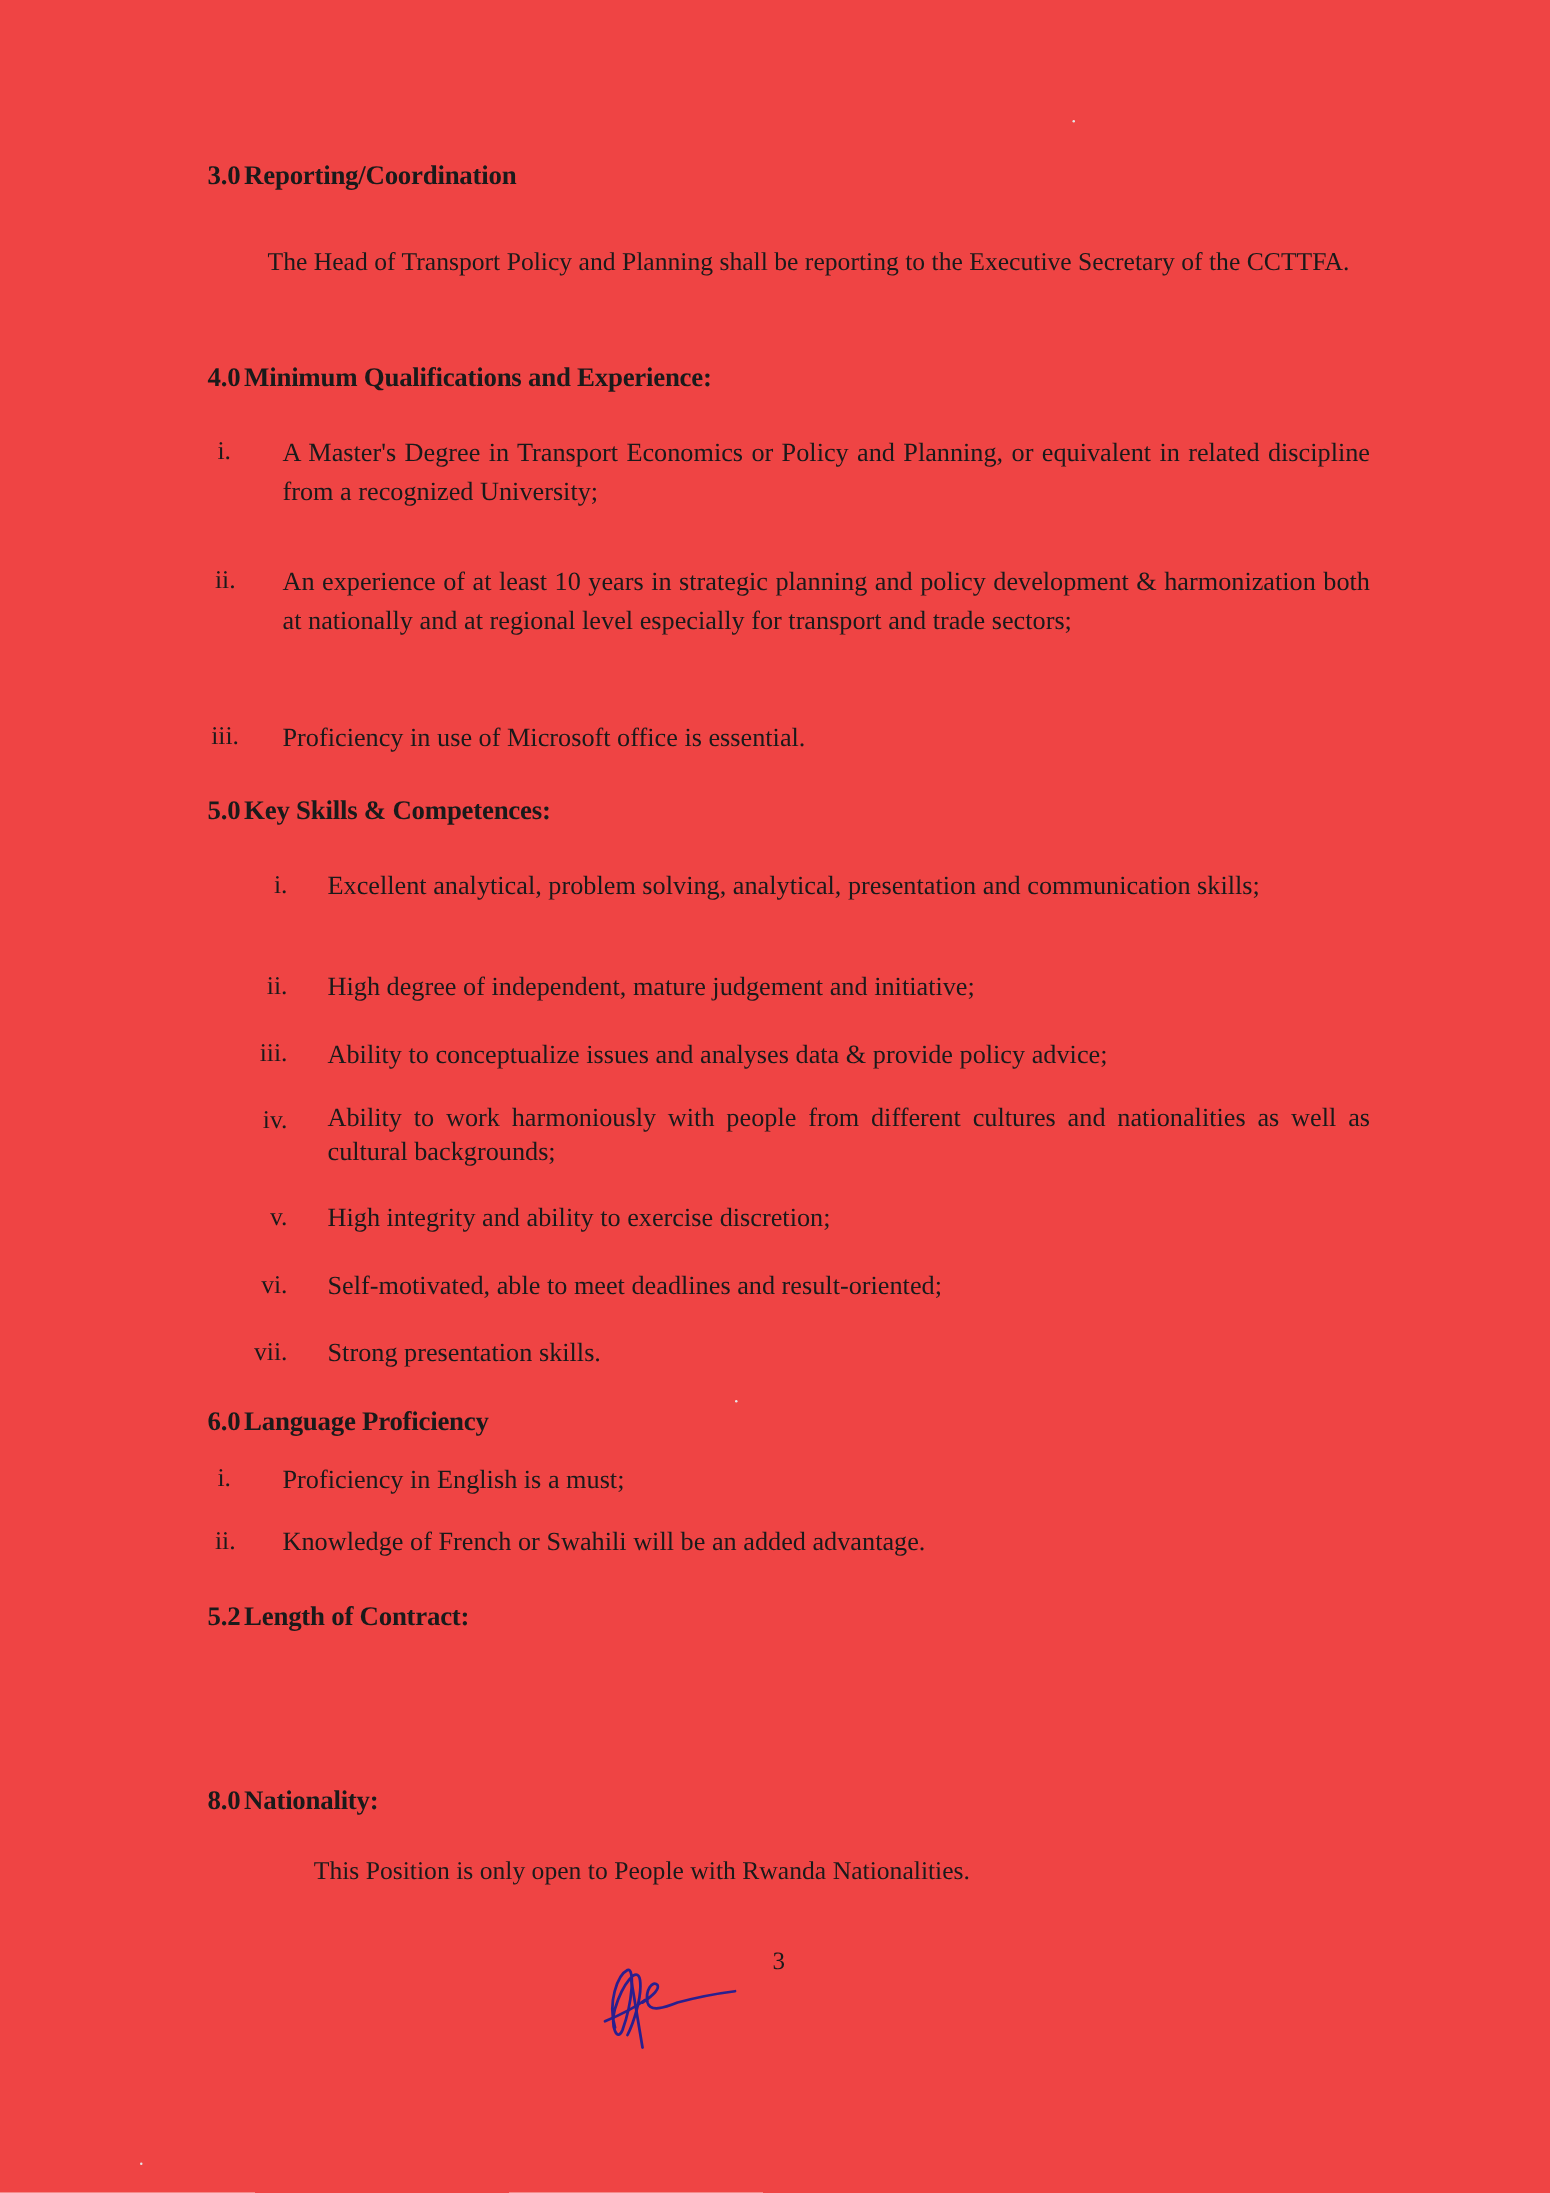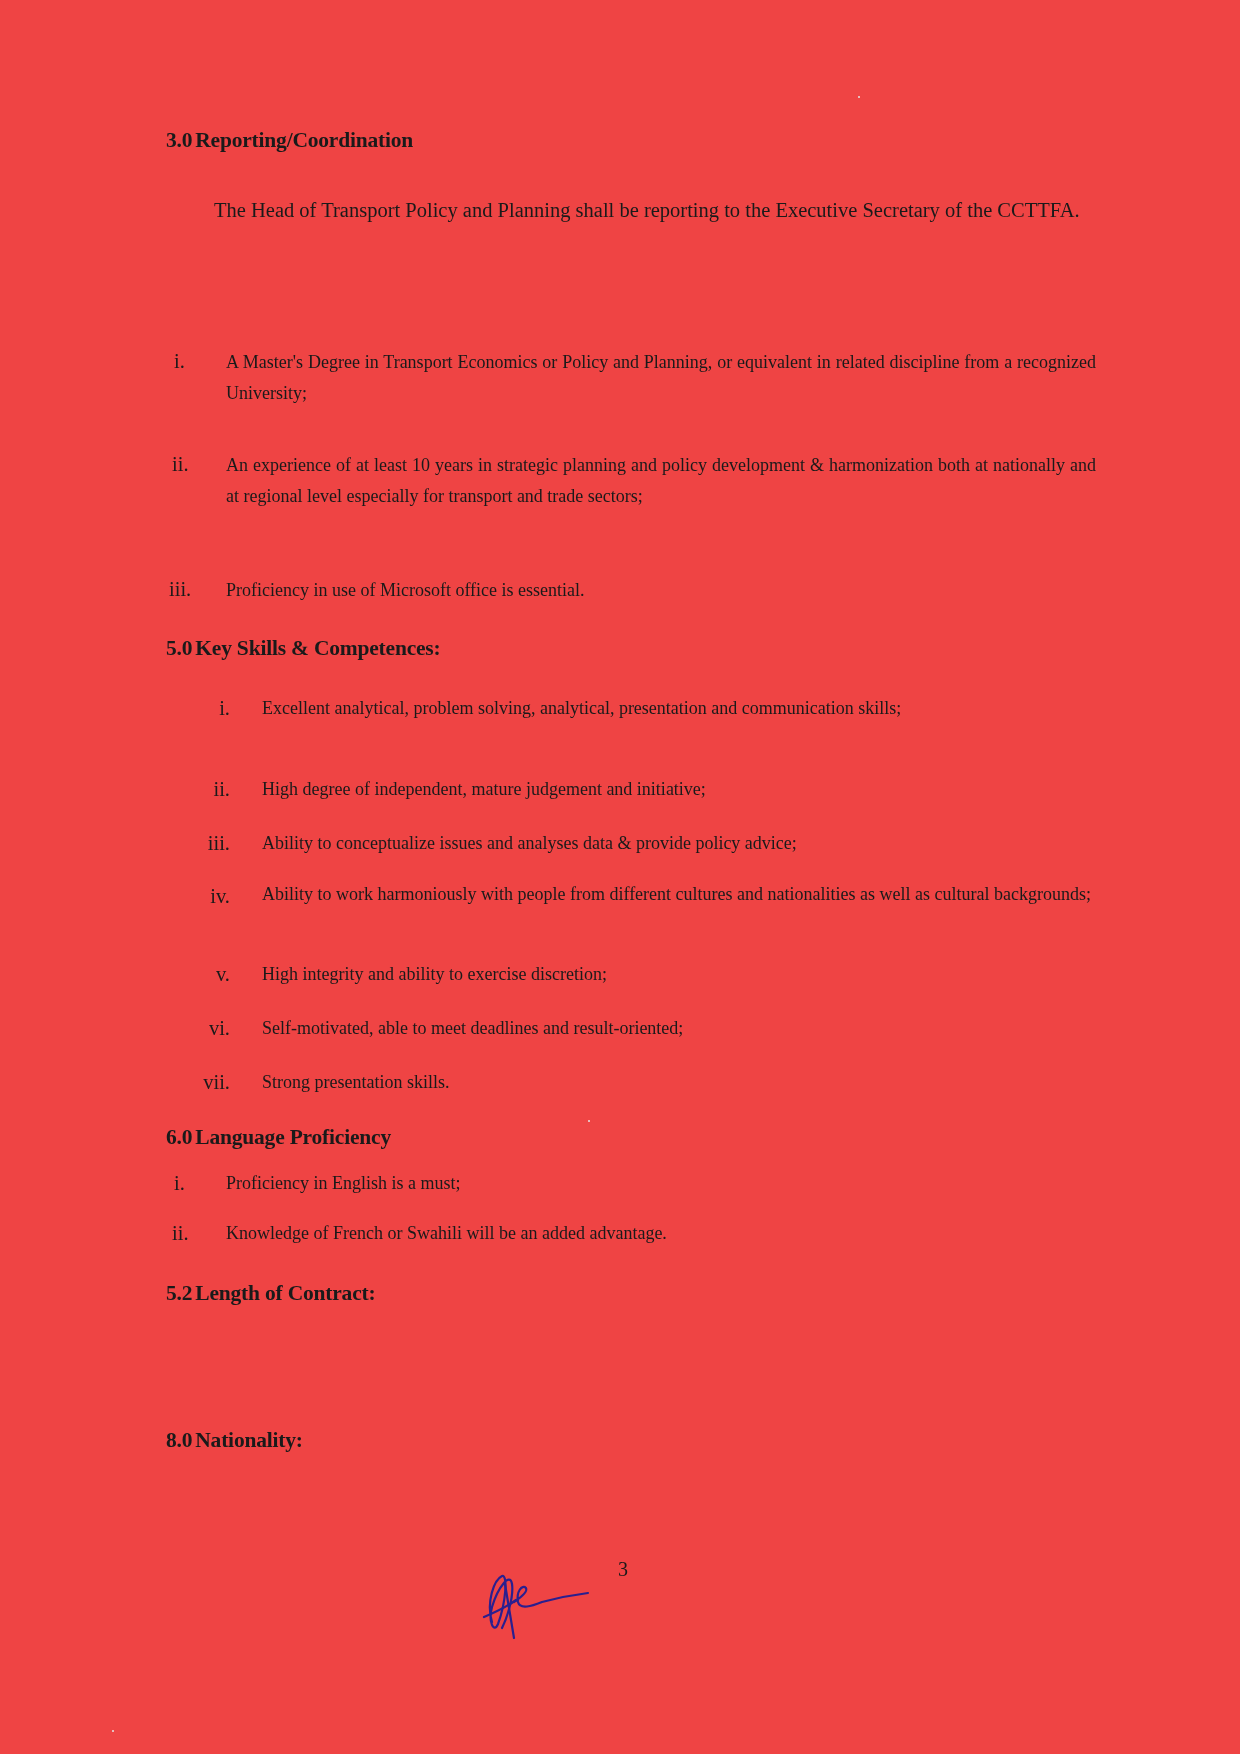--- a/index.html
+++ b/index.html
@@ -5,35 +5,38 @@
   html, body { margin: 0; padding: 0; background: #ffffff; }
   body { width: 1240px; height: 1754px; position: relative; overflow: hidden;
          font-family: "Liberation Serif", "DejaVu Serif", serif; color: #1a1a1a; }
   .page { position: absolute; left: 0; top: 0; width: 1240px; height: 1754px; background: #ef4444; }
   .abs { position: absolute; }
   .heading { font-weight: bold; font-size: 21.5px; letter-spacing: -0.2px; white-space: nowrap; }
   .heading .num { margin-right: 3px; }
   .para { font-size: 20.5px; line-height: 31px; text-align: justify; text-align-last: left; margin-left: 48px; }
   .item { position: absolute; }
   .item .marker { position: absolute; font-size: 20.5px; text-align: right; }
-  .item .text { position: absolute; font-size: 18px; line-height: 31px; text-align: justify; text-align-last: left; }
+  .item .text { position: absolute; font-size: 21px; line-height: 31px; text-align: justify; text-align-last: left; }
   .pageno { font-size: 20px; }
   .sig { position: absolute; }
   .speck { position: absolute; width: 2px; height: 2px; background: #e6e6e6; border-radius: 1px; }
 </style>
 </head>
 <body>
 
 <div class="page">
 
   <div class="abs heading" style="left:166px; top:128px;">
     <span class="num">3.0</span><span>Reporting/Coordination</span>
   </div>
   <div class="abs para" style="left:166px; top:195px; width:920px;">The Head of Transport Policy and Planning shall be reporting to the Executive Secretary of the CCTTFA.</div>
 
+  <div class="abs heading" style="left:166px; top:290px;">
+    <span class="num">4.0</span><span>Minimum Qualifications and Experience:</span>
+  </div>
 
   <div class="item" style="left:166px; top:350px; width:930px;">
     <span class="marker" style="left:8px; width:22px; text-align:left;">i.</span>
     <div class="text" style="left:60px; width:870px; top:-3px;">A Master's Degree in Transport Economics or Policy and Planning, or equivalent in related discipline from a recognized University;</div>
   </div>
   <div class="item" style="left:166px; top:453px; width:930px;">
     <span class="marker" style="left:6px; width:30px; text-align:left;">ii.</span>
     <div class="text" style="left:60px; width:870px; top:-3px;">An experience of at least 10 years in strategic planning and policy development &amp; harmonization both at nationally and at regional level especially for transport and trade sectors;</div>
   </div>
   <div class="item" style="left:166px; top:578px; width:930px;">
@@ -86,20 +89,21 @@
     <div class="text" style="left:60px; width:870px; top:-4px;">Knowledge of French or Swahili will be an added advantage.</div>
   </div>
 
   <div class="abs heading" style="left:166px; top:1281px;">
     <span class="num">5.2</span><span>Length of Contract:</span>
   </div>
 
   <div class="abs heading" style="left:166px; top:1428px;">
     <span class="num">8.0</span><span>Nationality:</span>
   </div>
+  <div class="abs para" style="left:203px; top:1482px; width:893px;">This Position is only open to People with Rwanda Nationalities.</div>
 
   <svg class="sig" style="left:472px; top:1562px;" width="130" height="90" viewBox="0 0 130 90">
     <g fill="none" stroke="#2a1f8f" stroke-width="2.2" stroke-linecap="round" stroke-linejoin="round">
       <path d="M20 60 C 14 40, 22 18, 30 14 C 36 12, 34 40, 26 62 C 22 72, 16 60, 20 45 C 26 25, 38 10, 40 22 C 42 36, 34 58, 30 66"></path>
       <path d="M12 55 C 24 50, 36 44, 44 38"></path>
       <path d="M33 22 L 42 76"></path>
       <path d="M42 40 C 48 36, 56 30, 54 26 C 50 22, 44 30, 46 40 C 48 48, 60 44, 70 40 C 85 36, 100 33, 116 31"></path>
     </g>
   </svg>
   <div class="abs pageno" style="left:618px; top:1558px;">3</div>

